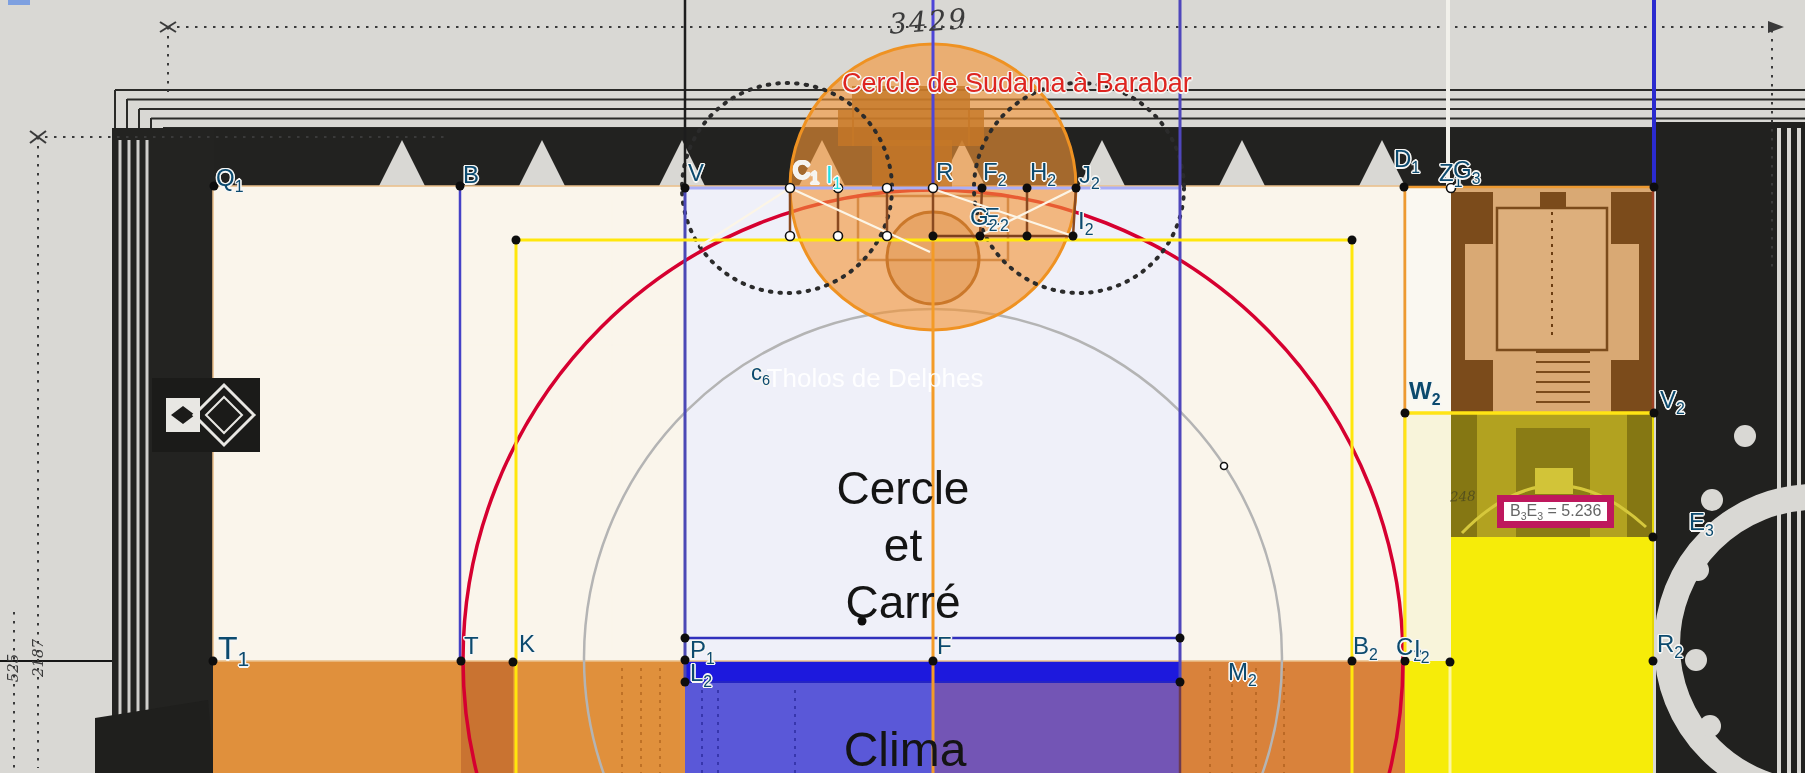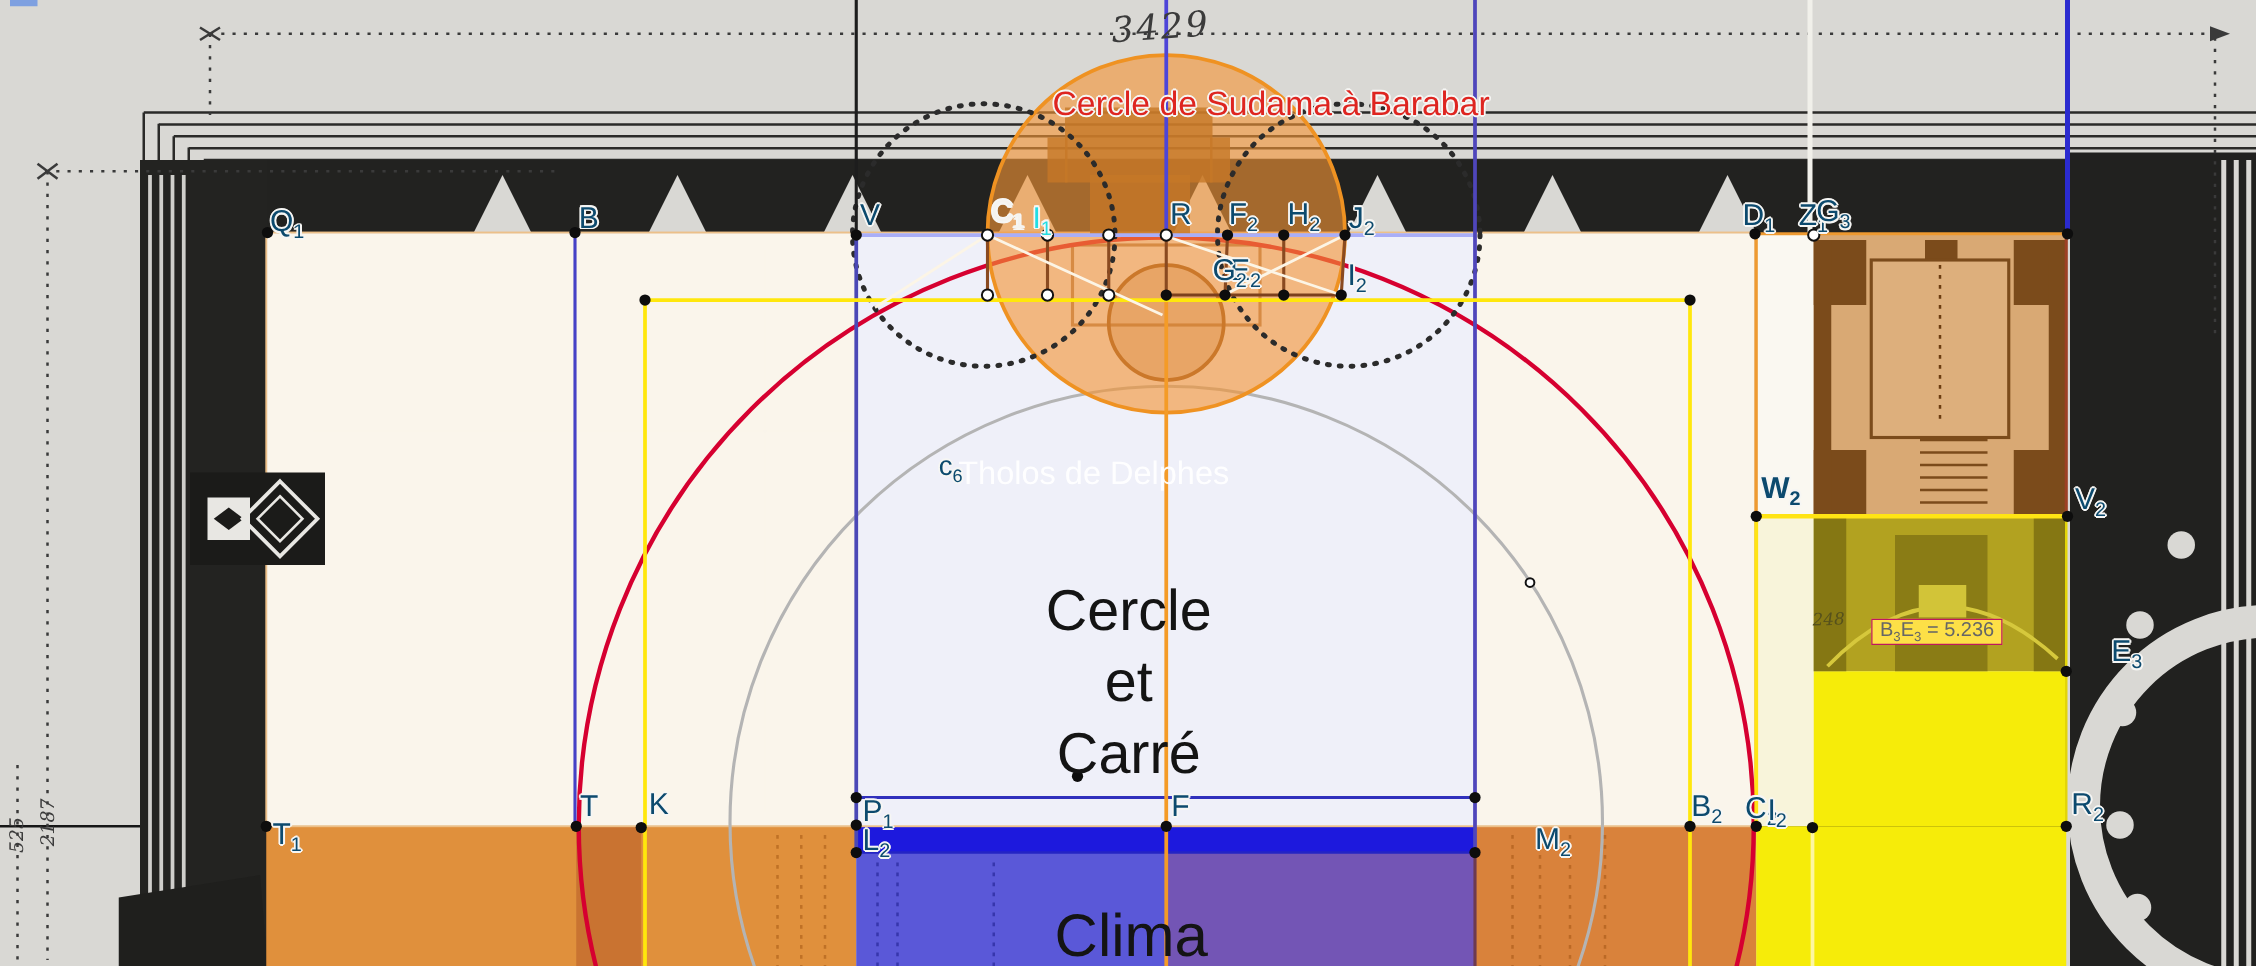--- a/index.html
+++ b/index.html
@@ -5,21 +5,21 @@
   html,body{margin:0;padding:0;background:#888;}
   #stage{position:relative;width:1805px;height:773px;overflow:hidden;background:#d9d8d4;
          font-family:"Liberation Sans",sans-serif;}
   #scene{position:absolute;left:0;top:0;}
   #labels{position:absolute;left:0;top:0;width:100%;height:100%;}
   .lbl{position:absolute;font-size:24px;color:#0c4a6e;white-space:nowrap;line-height:1;
        text-shadow:1.5px 0 0 #f6f6f4,-1.5px 0 0 #f6f6f4,0 1.5px 0 #f6f6f4,0 -1.5px 0 #f6f6f4,
                    1px 1px 0 #f6f6f4,-1px -1px 0 #f6f6f4,1px -1px 0 #f6f6f4,-1px 1px 0 #f6f6f4;}
   .lbl sub{font-size:66%;line-height:0;}
   .lbl-box{background:#ffffff;padding:2px 8px 4px 8px;text-shadow:none;}
-  .lbl-box-b{background:#fde047;padding:1px 6px 2px 6px;text-shadow:none;border:1px solid #be185d;}
+  .lbl-box-b{background:#ffffff;padding:1px 6px 2px 6px;text-shadow:none;border:7px solid #be185d;}
   .bigtext{position:absolute;color:#141414;text-align:center;}
   .handw{position:absolute;font-family:"DejaVu Serif",serif;font-style:italic;color:#3b3b3b;}
   .titlered{position:absolute;left:842px;top:70px;width:330px;text-align:center;font-size:27px;color:#de2520;}
   .tholos{position:absolute;left:740px;top:363px;width:270px;text-align:center;font-size:26px;
           color:rgba(255,255,255,0.93);}
   .cec{left:753px;top:460px;width:300px;font-size:46px;line-height:57px;}
   .clima{left:755px;top:722px;width:300px;font-size:48px;}
   .d3429{left:889px;top:5px;font-size:28px;letter-spacing:2px;transform:rotate(-4deg);}
   .d2187{left:8px;top:649px;width:60px;height:18px;font-size:15px;text-align:center;transform:rotate(-90deg);}
   .d525{left:-17px;top:659px;width:60px;height:18px;font-size:15px;text-align:center;transform:rotate(-90deg);}
@@ -272,27 +272,27 @@
       <div class="lbl" style="left: 688px; top: 161px; font-size: 24px;">V</div>
       <div class="lbl" style="left: 793px; top: 158px; font-size: 24px; color: rgb(245, 243, 238);">C<sub>1</sub></div>
       <div class="lbl" style="left: 826px; top: 163px; font-size: 24px; color: rgb(34, 221, 228);">I<sub>1</sub></div>
       <div class="lbl" style="left: 936px; top: 160px; font-size: 24px;">R</div>
       <div class="lbl" style="left: 983px; top: 160px; font-size: 24px;">F<sub>2</sub></div>
       <div class="lbl" style="left: 1030px; top: 160px; font-size: 24px;">H<sub>2</sub></div>
       <div class="lbl" style="left: 1079px; top: 163px; font-size: 24px;">J<sub>2</sub></div>
       <div class="lbl" style="left: 984px; top: 205px; font-size: 24px;">E<sub>2</sub></div>
       <div class="lbl" style="left: 970px; top: 205px; font-size: 24px;">G<sub>2</sub></div>
       <div class="lbl" style="left: 1078px; top: 209px; font-size: 24px;">I<sub>2</sub></div>
-      <div class="lbl" style="left: 1394px; top: 161px; font-size: 24px;">D<sub>1</sub></div>
+      <div class="lbl" style="left: 1394px; top: 147px; font-size: 24px;">D<sub>1</sub></div>
       <div class="lbl" style="left: 1401px; top: 161px; font-size: 24px; margin-left: 38px;">Z<sub>1</sub></div>
       <div class="lbl" style="left: 1453px; top: 158px; font-size: 24px;">G<sub>3</sub></div>
       <div class="lbl" style="left: 1409px; top: 379px; font-size: 24px; font-weight: bold;">W<sub>2</sub></div>
       <div class="lbl" style="left: 1660px; top: 388px; font-size: 24px;">V<sub>2</sub></div>
       <div class="lbl" style="left: 1661px; top: 510px; font-size: 24px; padding-left: 28px;">E<sub>3</sub></div>
-      <div class="lbl" style="left: 218px; top: 656px; font-size: 24px;">T<sub>1</sub></div>
+      <div class="lbl" style="left: 218px; top: 632px; font-size: 32px;">T<sub>1</sub></div>
       <div class="lbl" style="left: 464px; top: 634px; font-size: 24px;">T</div>
       <div class="lbl" style="left: 519px; top: 632px; font-size: 24px;">K</div>
       <div class="lbl" style="left: 690px; top: 638px; font-size: 24px;">P<sub>1</sub></div>
       <div class="lbl" style="left: 690px; top: 661px; font-size: 24px;">L<sub>2</sub></div>
       <div class="lbl" style="left: 937px; top: 634px; font-size: 24px;">F</div>
       <div class="lbl" style="left: 1185px; top: 660px; font-size: 24px; padding-left: 43px;">M<sub>2</sub></div>
       <div class="lbl" style="left: 1353px; top: 634px; font-size: 24px;">B<sub>2</sub></div>
       <div class="lbl" style="left: 1396px; top: 635px; font-size: 24px;">C<sub>2</sub></div>
       <div class="lbl" style="left: 1414px; top: 637px; font-size: 24px;">I<sub>2</sub></div>
       <div class="lbl" style="left: 1657px; top: 632px; font-size: 24px;">R<sub>2</sub></div>

